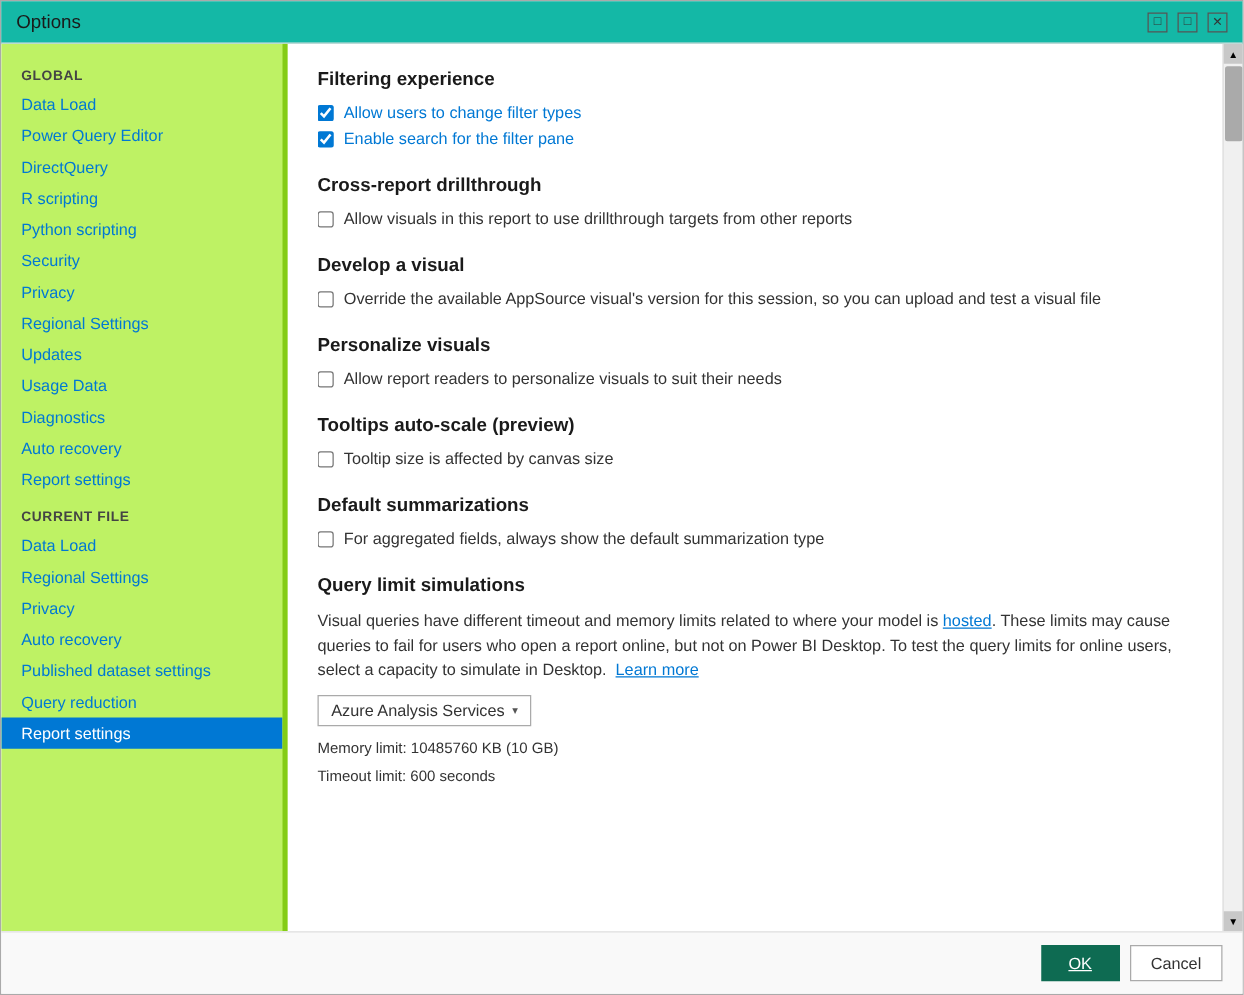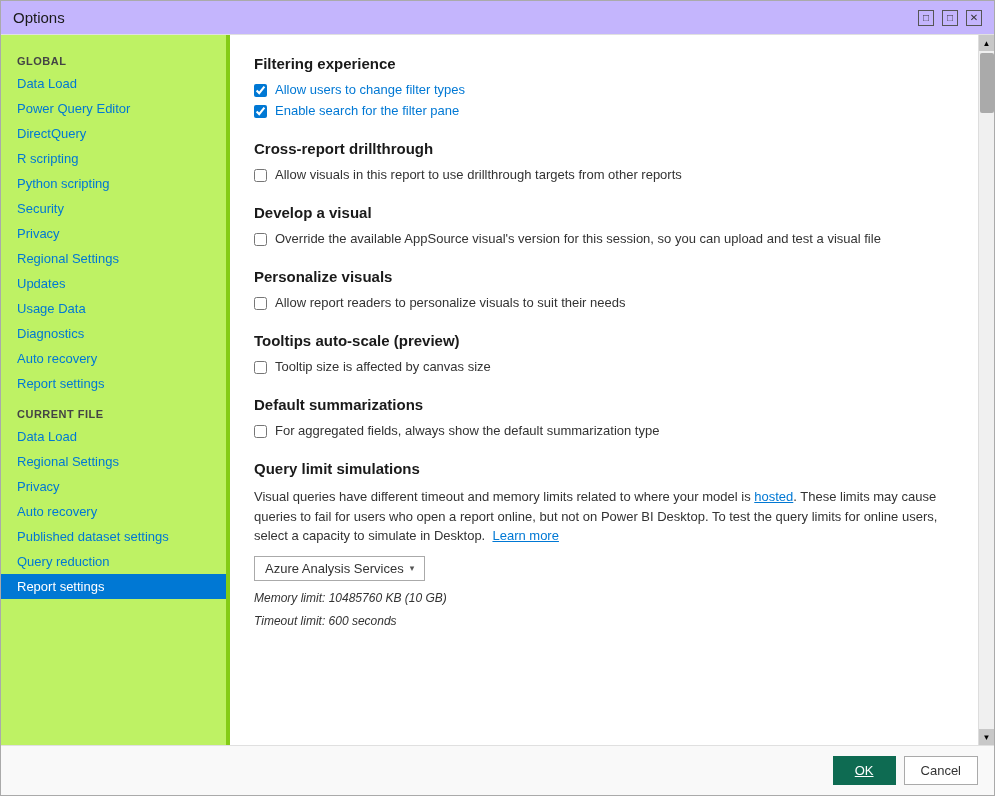--- a/index.html
+++ b/index.html
@@ -19,21 +19,21 @@
       border: 1px solid #aaa;
       display: flex;
       flex-direction: column;
       box-shadow: 2px 2px 8px rgba(0,0,0,0.3);
     }
     .title-bar {
       display: flex;
       align-items: center;
       justify-content: space-between;
       padding: 8px 12px;
-      background: #c4b5fd;
+      background: #14b8a6;
       border-bottom: 1px solid #e0e0e0;
       flex-shrink: 0;
     }
     .title-bar-title {
       font-size: 15px;
       font-weight: 400;
       color: #1a1a1a;
     }
     .title-bar-controls {
       display: flex;
@@ -164,21 +164,20 @@
     }
     .dropdown-btn .chevron {
       font-size: 9px;
       color: #555;
     }
     .limit-text {
       font-size: 12px;
       color: #333;
       margin-top: 4px;
       line-height: 1.6;
-      font-style: italic;
     }
     .description-text {
       font-size: 13px;
       color: #333;
       line-height: 1.5;
     }
     .description-text .link {
       color: #0078d4;
       text-decoration: underline;
       cursor: pointer;

